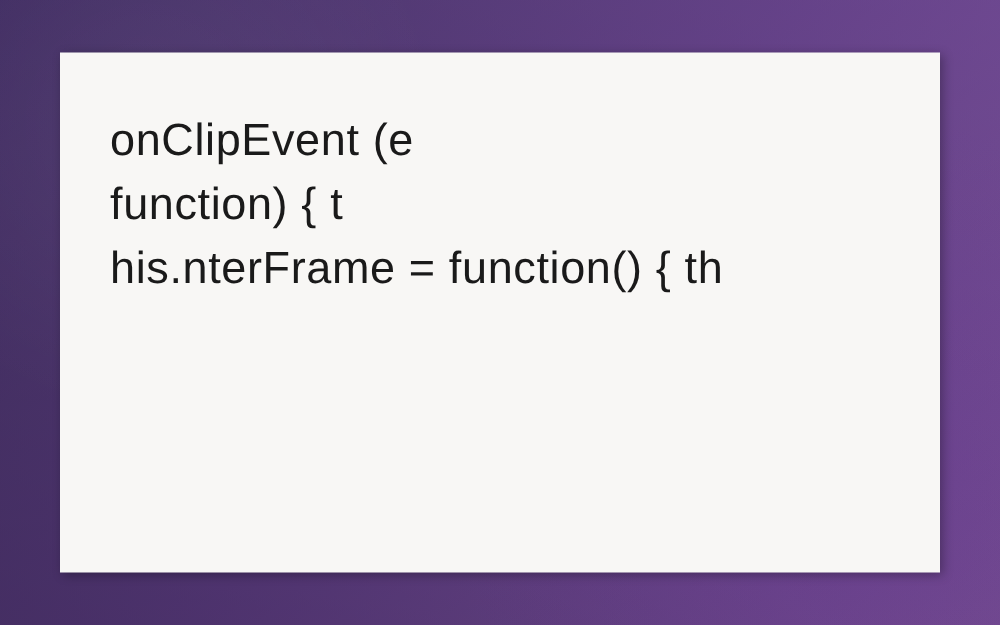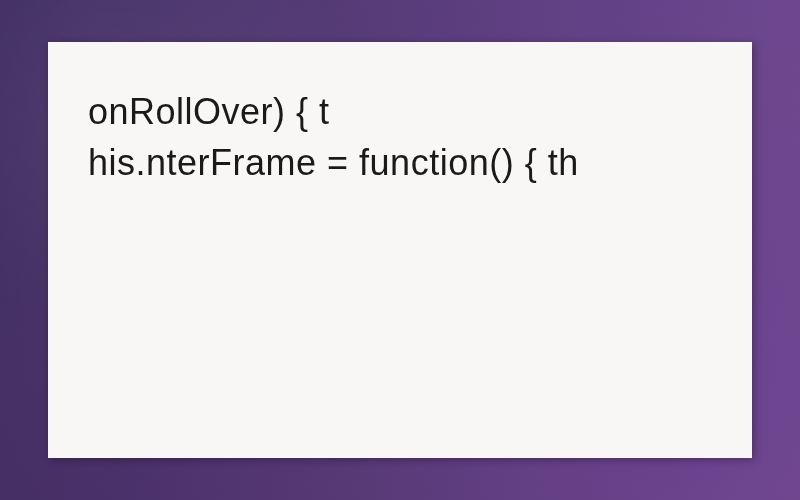--- a/index.html
+++ b/index.html
@@ -47,16 +47,17 @@
       display: block;
     }
   </style>
 </head>
 <body>
 
 <div class="bg-overlay"></div>
 
 <div class="card">
   <div class="text-content">
-    <span class="line">onRollOver) { t</span>
+    <span class="line">onClipEvent (e</span>
+    <span class="line">function) { t</span>
     <span class="line">his.nterFrame = function() { th</span>
   </div>
 </div>
 
 </body></html>

